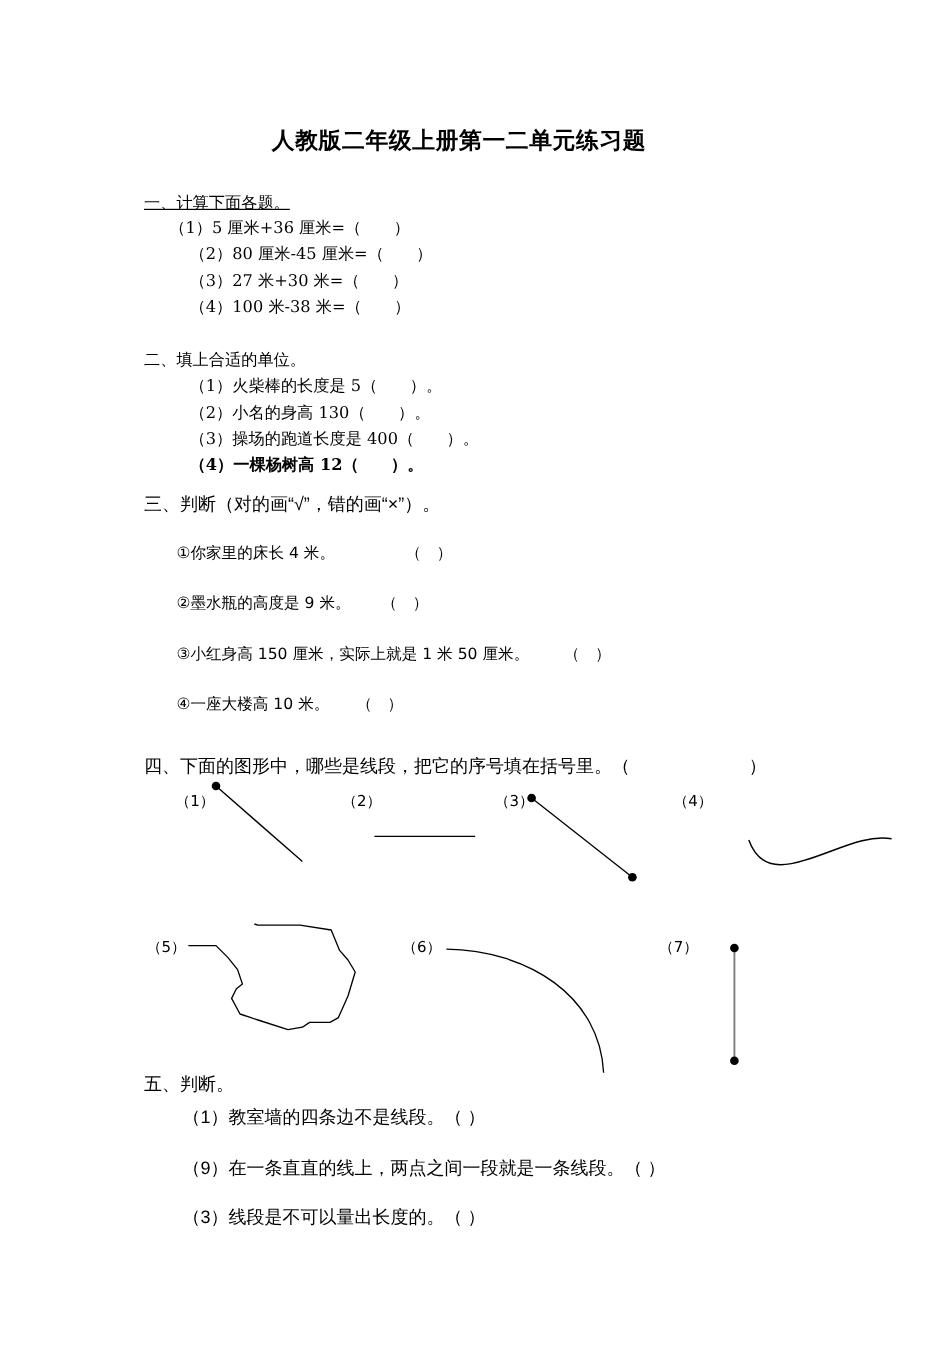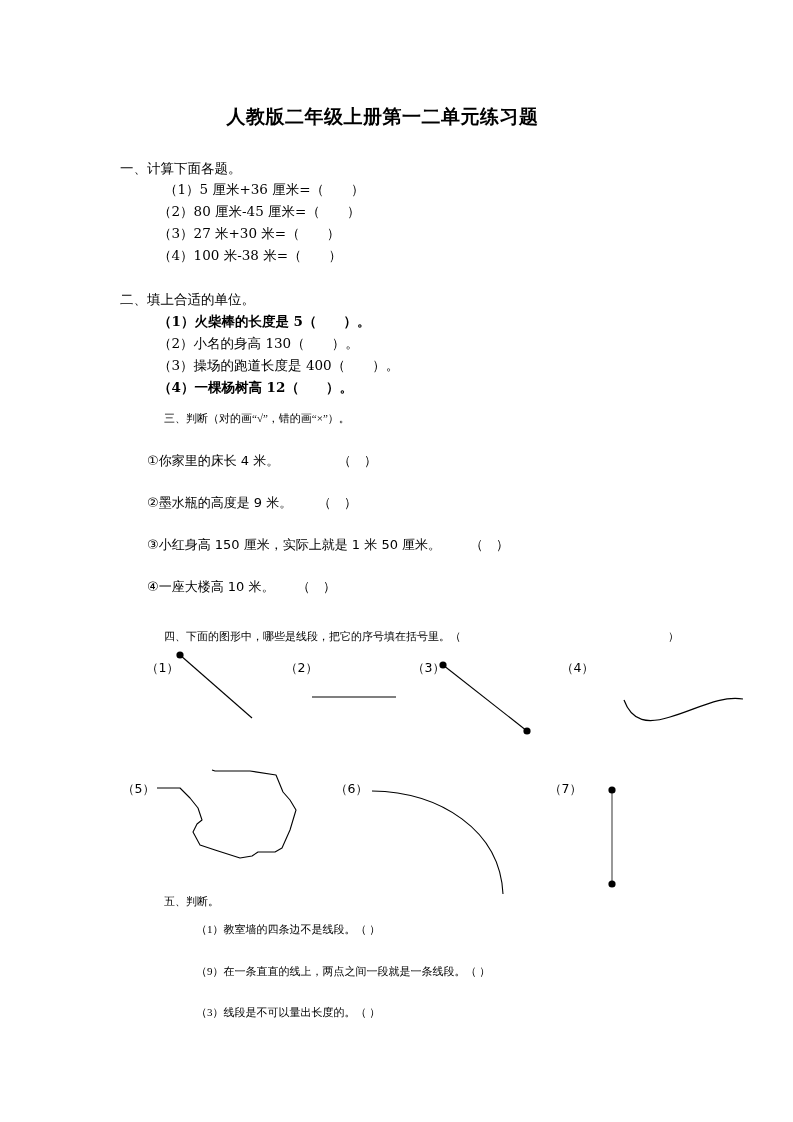--- a/index.html
+++ b/index.html
@@ -18,42 +18,42 @@
     .abs { position: absolute; white-space: nowrap; }
     .title {
       left: 0; width: 765px; top: 104px;
       text-align: center;
       font-family: "DejaVu Sans", "Liberation Sans", sans-serif;
       font-weight: bold;
       font-size: 19px;
       letter-spacing: 0.5px;
     }
     .serif14 { font-size: 13.5px; font-family: "DejaVu Serif", "Liberation Serif", serif; }
-    .sans12 { font-size: 11px; font-family: Liberation Serif, serif; margin-left: 44px; }
+    .sans12 { font-size: 15px; font-family: Liberation Sans, sans-serif; }
     .sans13 { font-size: 13px; font-family: "DejaVu Sans", "Liberation Sans", sans-serif; }
     .label { font-size: 12.5px; font-family: "DejaVu Sans", "Liberation Sans", sans-serif; }
     svg.figures {
       position: absolute; left: 0; top: 0;
       width: 793px; height: 1122px;
       pointer-events: none;
     }
   </style>
 </head>
 <body>
 
 <div class="abs title">人教版二年级上册第一二单元练习题</div>
 
-<div class="abs serif14" style="left:120px; top:160px;">一、计算下面各题。</div>
-<div class="abs serif14" style="left:164px; top:181px;">（1）5 厘米+36 厘米=（　　）</div>
+<div class="abs serif14" style="left:120px; top:160px;text-decoration:underline;">一、计算下面各题。</div>
+<div class="abs serif14" style="left:141px; top:181px;">（1）5 厘米+36 厘米=（　　）</div>
 <div class="abs serif14" style="left:158px; top:203px;">（2）80 厘米-45 厘米=（　　）</div>
 <div class="abs serif14" style="left:158px; top:225px;">（3）27 米+30 米=（　　）</div>
 <div class="abs serif14" style="left:158px; top:247px;">（4）100 米-38 米=（　　）</div>
 
 <div class="abs serif14" style="left:120px; top:291px;">二、填上合适的单位。</div>
-<div class="abs serif14" style="left:158px; top:313px;font-weight:bold;">（1）火柴棒的长度是 5（　　）。</div>
+<div class="abs serif14" style="left:158px; top:313px;">（1）火柴棒的长度是 5（　　）。</div>
 <div class="abs serif14" style="left:158px; top:335px;">（2）小名的身高 130（　　）。</div>
 <div class="abs serif14" style="left:158px; top:357px;text-align:right;">（3）操场的跑道长度是 400（　　）。</div>
 <div class="abs serif14" style="left:158px; top:379px;font-weight:bold;">（4）一棵杨树高 12（　　）。</div>
 
 <div class="abs sans12" style="left:120px; top:411px;">三、判断（对的画“√”，错的画“×”）。</div>
 <div class="abs sans13" style="left:147px; top:452px;">①你家里的床长 4 米。</div>
 <div class="abs sans13" style="left:338px; top:452px;">（　）</div>
 <div class="abs sans13" style="left:147px; top:494px;">②墨水瓶的高度是 9 米。</div>
 <div class="abs sans13" style="left:318px; top:494px;">（　）</div>
 <div class="abs sans13" style="left:147px; top:536px;">③小红身高 150 厘米，实际上就是 1 米 50 厘米。</div>

